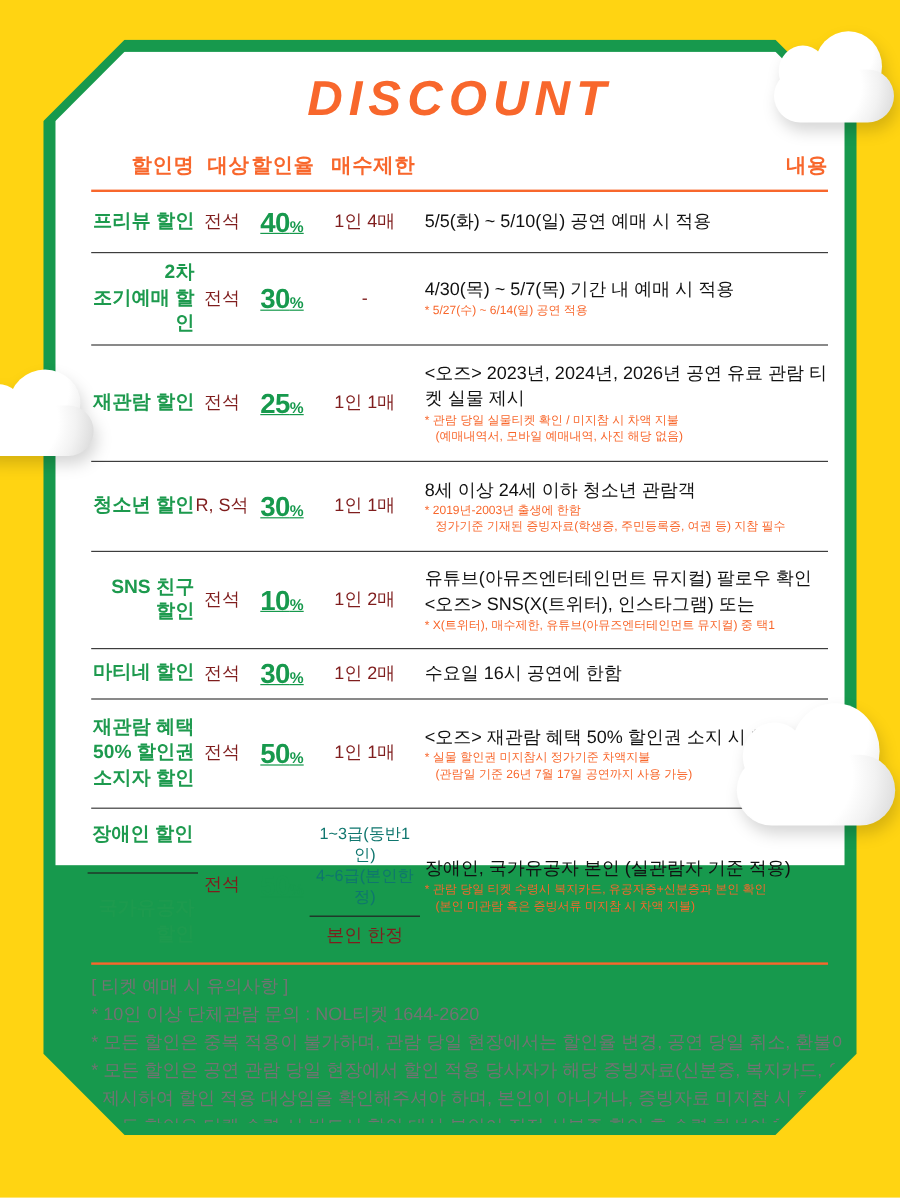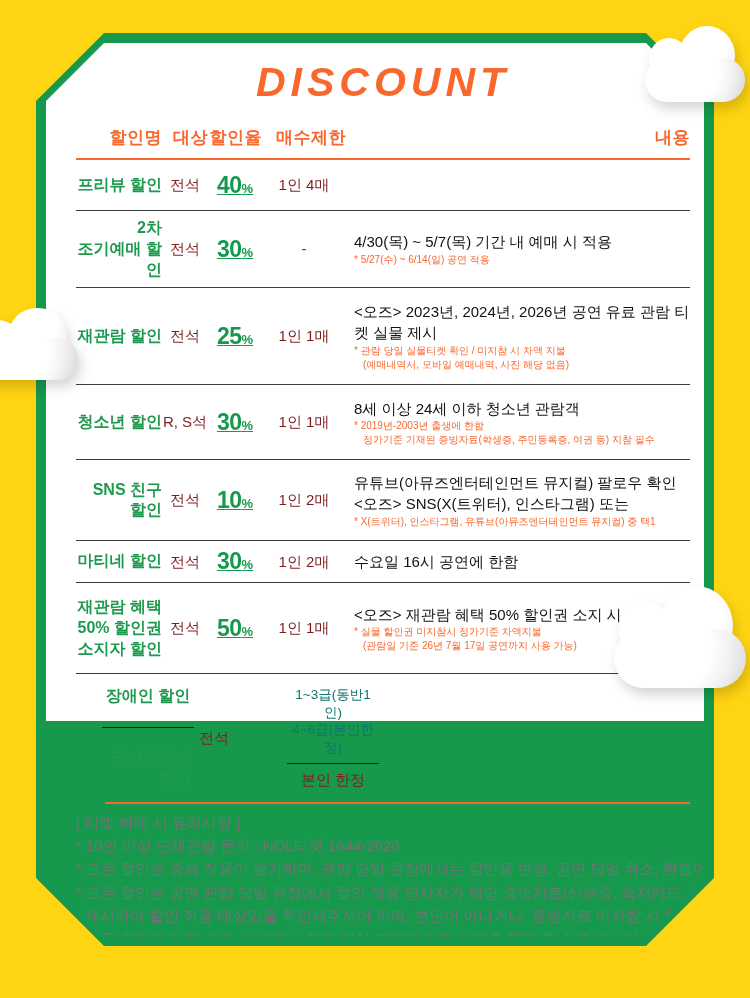--- a/index.html
+++ b/index.html
@@ -19,21 +19,21 @@
     box-sizing:border-box;padding:10px 14px 0 30px;
   }
   .title{
     text-align:center;font-size:41px;font-weight:900;font-style:italic;
     color:#F8672C;letter-spacing:5px;margin:6px 0 20px;
   }
   .thead,.t-row{display:grid;grid-template-columns:86px 46px 54px 84px 1fr;align-items:center;}
   .thead{border-bottom:2.5px solid #F8672C;padding-bottom:9px;}
   .th{color:#F8672C;font-weight:bold;font-size:17px;text-align:right;letter-spacing:.5px;}
   .t-row{border-bottom:1px solid #3d3d3d;padding:7px 0;}
-  .tbody .t-row:last-child{border-bottom:2.5px solid #F8672C;margin-left:29px;}
+  .tbody .t-row:last-child{border-bottom:2.5px solid #F8672C;}
   .row-0{min-height:36px}.row-1{min-height:48px}.row-2{min-height:82px}.row-3{min-height:60px}
   .row-4{min-height:66px}.row-5{min-height:26px}.row-6{min-height:76px}.row-7{min-height:90px}
   .cell-name{color:#1D9A4E;font-weight:bold;font-size:16px;text-align:right;line-height:1.3;}
   .cell-target,.cell-limit{font-size:15px;text-align:center;color:#7f1d1d;line-height:1.35;}
   .cell-rate{text-align:center;color:#17994D;font-weight:800;text-decoration:underline;}
   .rate-num{font-size:23px;letter-spacing:-.5px;}
   .rate-pct{font-size:13px;font-weight:bold;}
   .cell-content{padding-left:8px;line-height:1.42;}
   .ln-normal{color:#111;font-size:15px;}
   .ln-orange{color:#F8672C;font-size:10px;}
@@ -71,20 +71,23 @@
     <div class="tbody" id="tbody">
         <div class="t-row row-0">
           <div class="cell-name">
             <div>프리뷰 할인</div>
           </div>
           <div class="cell-target">전석</div>
           <div class="cell-rate"><span class="rate-num">40</span><span class="rate-pct">%</span></div>
           <div class="cell-limit">
             <div>1인 4매</div>
           </div>
+          <div class="cell-content">
+            <div class="ln-normal">5/5(화) ~ 5/10(일) 공연 예매 시 적용</div>
+          </div>
         </div>
         <div class="t-row row-1">
           <div class="cell-name">
             <div>2차</div>
             <div>조기예매 할인</div>
           </div>
           <div class="cell-target">전석</div>
           <div class="cell-rate"><span class="rate-num">30</span><span class="rate-pct">%</span></div>
           <div class="cell-limit">
             <div>-</div>
@@ -129,21 +132,21 @@
             <div>SNS 친구 할인</div>
           </div>
           <div class="cell-target">전석</div>
           <div class="cell-rate"><span class="rate-num">10</span><span class="rate-pct">%</span></div>
           <div class="cell-limit">
             <div>1인 2매</div>
           </div>
           <div class="cell-content">
             <div class="ln-normal">유튜브(아뮤즈엔터테인먼트 뮤지컬) 팔로우 확인</div>
             <div class="ln-normal">&lt;오즈&gt; SNS(X(트위터), 인스타그램) 또는</div>
-            <div class="ln-orange">* X(트위터), 인스타그램, 유튜브(아뮤즈엔터테인먼트 뮤지컬) 중 택1</div>
+            <div class="ln-orange">* X(트위터), 매수제한, 유튜브(아뮤즈엔터테인먼트 뮤지컬) 중 택1</div>
           </div>
         </div>
         <div class="t-row row-5">
           <div class="cell-name">
             <div>마티네 할인</div>
           </div>
           <div class="cell-target">전석</div>
           <div class="cell-rate"><span class="rate-num">30</span><span class="rate-pct">%</span></div>
           <div class="cell-limit">
             <div>1인 2매</div>
@@ -177,20 +180,25 @@
           </div>
           <div class="cell-target">전석</div>
           <div class="cell-rate"><span class="rate-num">50</span><span class="rate-pct">%</span></div>
           <div class="vstack">
             <div>
               <div class="limit-sm">1~3급(동반1인)</div>
               <div class="limit-sm">4~6급(본인한정)</div>
             </div>
             <div class="mini-divider"></div>
             <div class="cell-limit">본인 한정</div>
+          </div>
+          <div class="cell-content">
+            <div class="ln-normal">장애인, 국가유공자 본인 (실관람자 기준 적용)</div>
+            <div class="ln-orange">* 관람 당일 티켓 수령시 복지카드, 유공자증+신분증과 본인 확인</div>
+            <div class="ln-orange ind">(본인 미관람 혹은 증빙서류 미지참 시 차액 지불)</div>
           </div>
         </div>
       </div>
     <div class="notes">
       <div class="n-title">[ 티켓 예매 시 유의사항 ]</div>
       <div id="notes-lines">
           <div class="note">* 10인 이상 단체관람 문의 :  NOL티켓 1644-2620</div>
           <div class="note">* 모든 할인은 중복 적용이 불가하며, 관람 당일 현장에서는 할인율 변경, 공연 당일 취소, 환불이 일체 불가합니다.</div>
           <div class="note">* 모든 할인은 공연 관람 당일 현장에서 할인 적용 당사자가 해당 증빙자료(신분증, 복지카드, 유공자증 등)와 본인 신분증을 함께</div>
           <div class="note note-indent">제시하여 할인 적용 대상임을 확인해주셔야 하며, 본인이 아니거나, 증빙자료 미지참 시 현장에서 정가에 대한 차액을 지불하셔야 합니다.</div>

